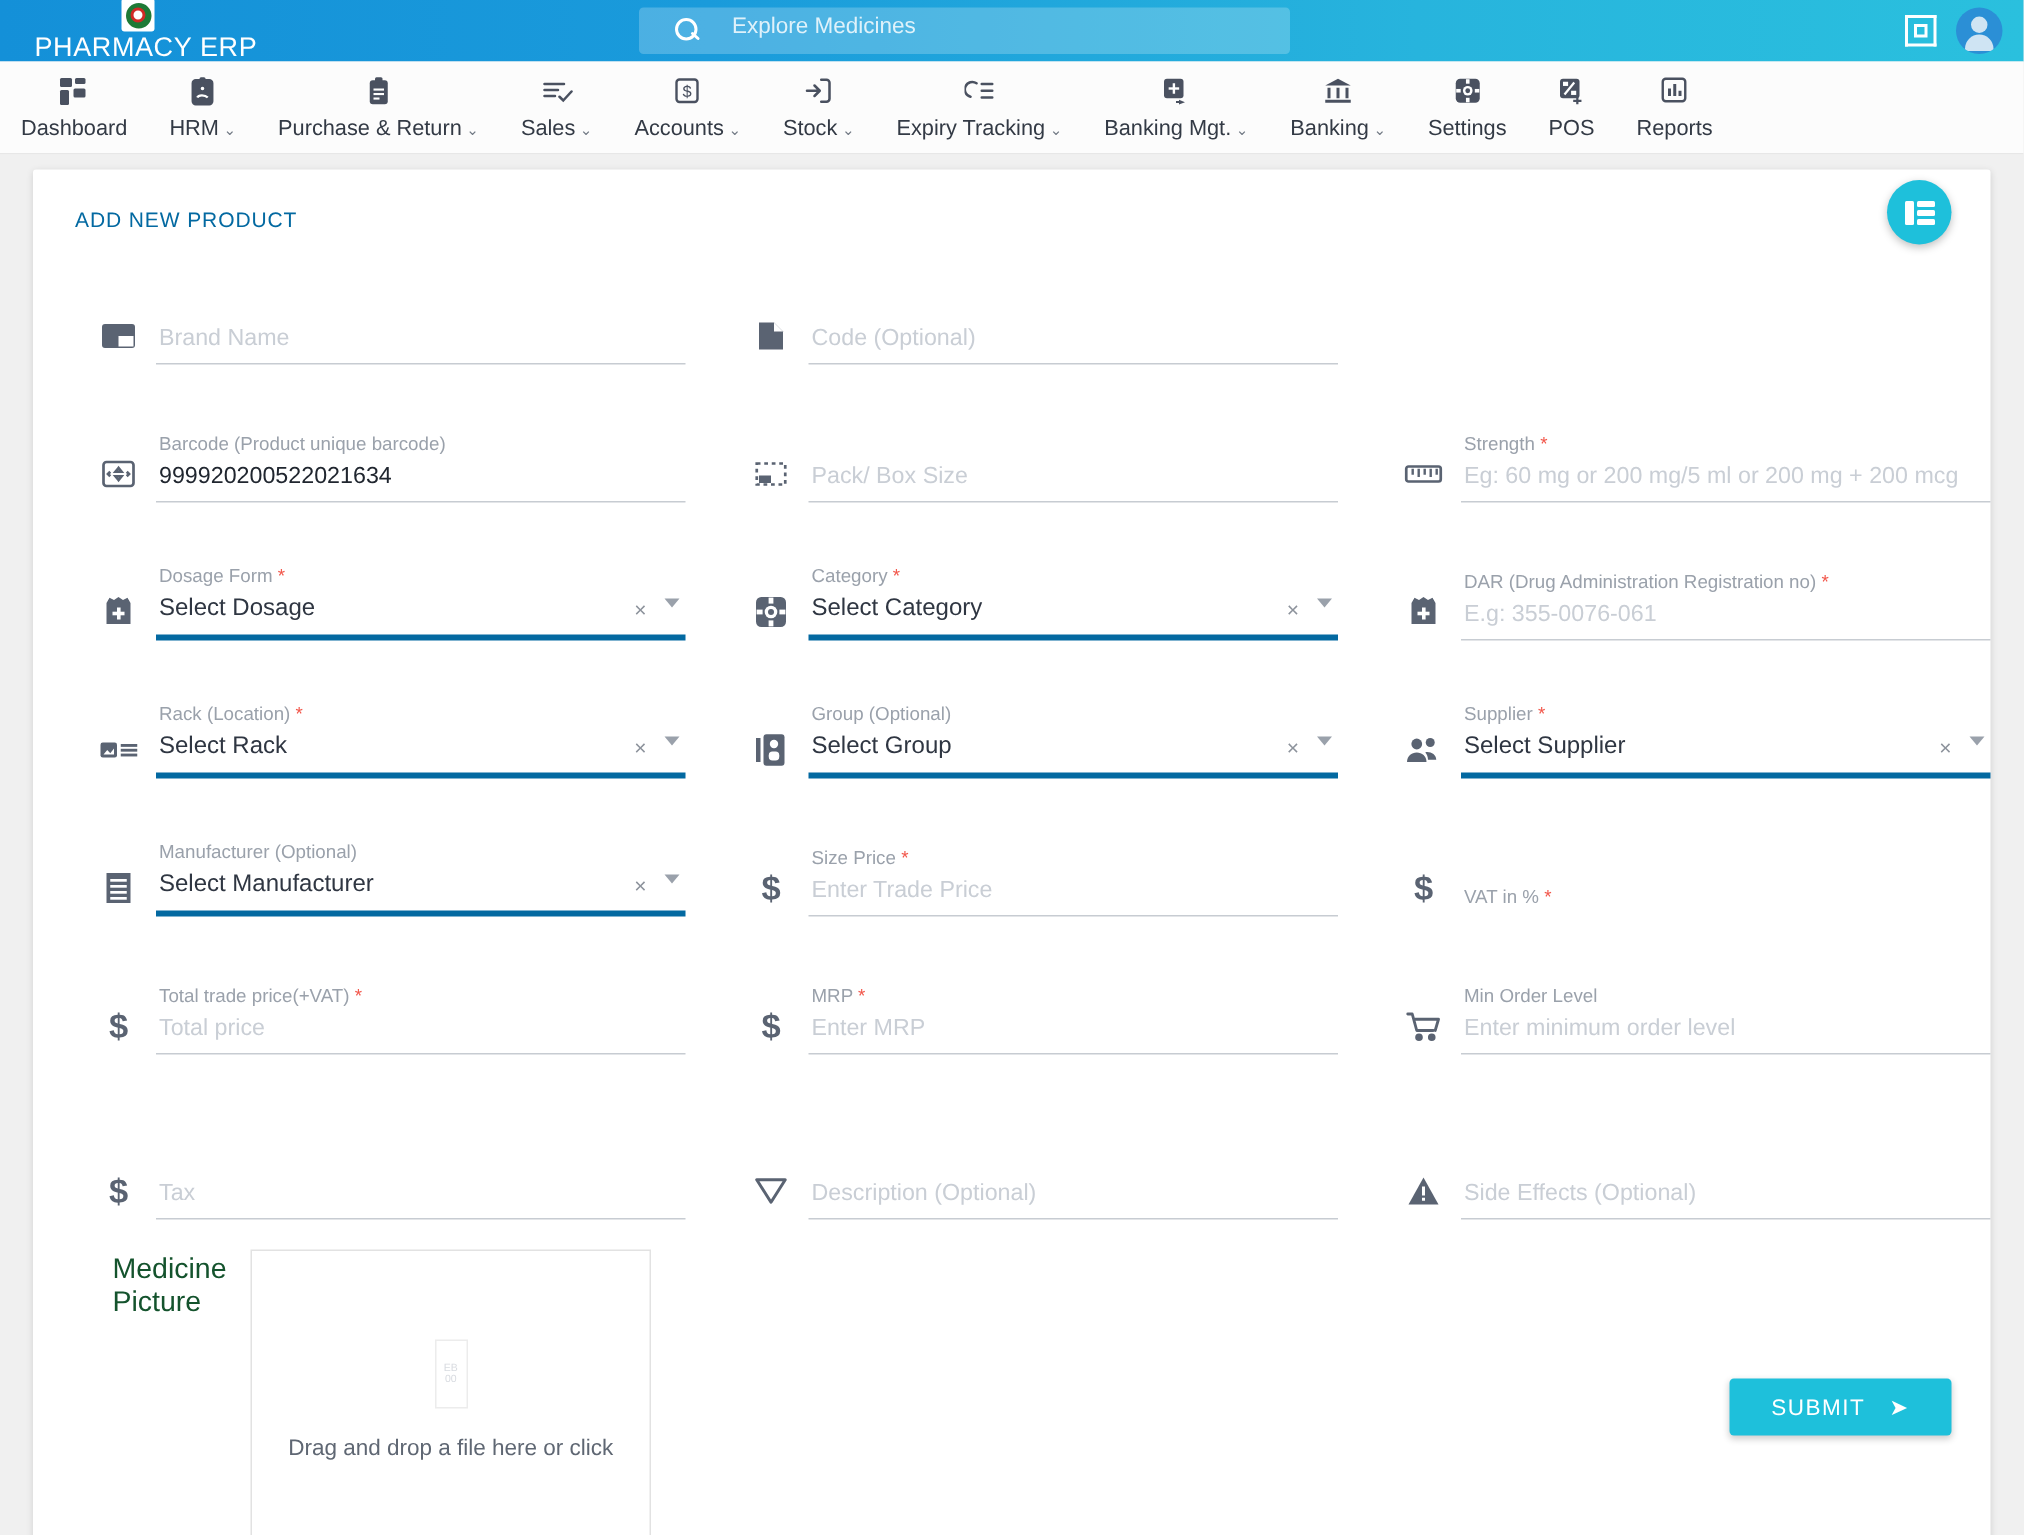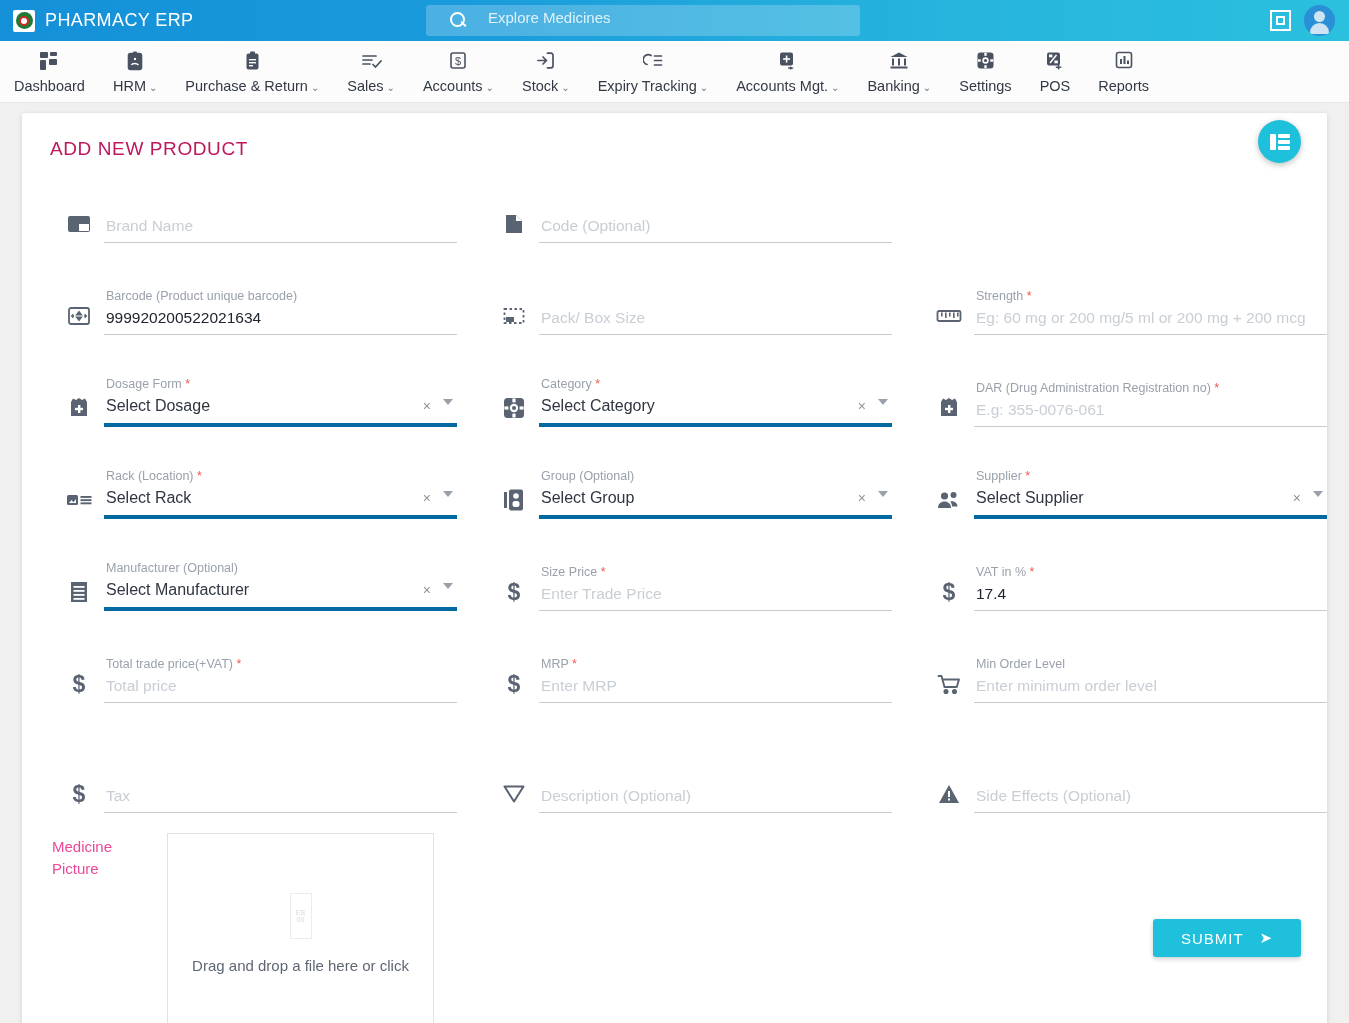--- a/index.html
+++ b/index.html
@@ -11,21 +11,21 @@
     overflow: hidden;
   }
 
   
   .topbar {
     position: absolute; top: 0; left: 0;
     width: 1349px; height: 41px;
     background: linear-gradient(90deg, #1490d8 0%, #1a9bdb 35%, #27b4dd 70%, #2ac0de 100%);
     display: flex; align-items: center;
   }
-  .brand { display: flex; align-items: center; margin-left: 13px; }
+  .brand { display: flex; align-items: center; margin-left: 13px; flex-direction: column; }
   .brand-logo {
     width: 22px; height: 22px; border-radius: 2px;
     background: #ffffff;
     display: flex; align-items: center; justify-content: center;
     position: relative;
   }
   .brand-logo .ring {
     width: 17px; height: 17px; border-radius: 50%;
     background: #1e7a36;
     display: flex; align-items: center; justify-content: center;
@@ -104,21 +104,21 @@
   
   .card {
     position: absolute; left: 22px; top: 113px;
     width: 1305px; height: 930px;
     background: #ffffff;
     box-shadow: 0 1px 5px rgba(0,0,0,.13);
     border-radius: 2px;
   }
   .card-title {
     position: absolute; left: 28px; top: 25px;
-    font-size: 19px; color: #be185d; letter-spacing: .6px;
+    font-size: 14px; color: #0369a1; letter-spacing: .6px;
   }
   .fab {
     position: absolute; right: 26px; top: 7px;
     width: 43px; height: 43px; border-radius: 50%;
     background: #1ec0db; box-shadow: 0 2px 6px rgba(0,0,0,.25);
     display:flex; align-items:center; justify-content:center; cursor:pointer;
   }
   .fab .g { width:20px; height:16px; position:relative; }
   .fab .g span { position:absolute; background:#fff; }
   .fab .g .c1 { left:0; top:0; width:6px; height:16px; border-radius:1px;}
@@ -176,22 +176,22 @@
     border-right: 5px solid transparent;
     border-top: 6px solid #9aa1ab;
   }
 
   
   .wide-row .fcell { height: 76px; }
 
   
   .picrow { position: absolute; left: 0; top: 720px; width: 1305px; }
   .piclabel {
-    position: absolute; left: 30px; top: 3px;
-    font-size: 15px; color: #ec4899; line-height: 22px; width: 80px;
+    position: absolute; left: 53px; top: 3px;
+    font-size: 19px; color: #14532d; line-height: 22px; width: 80px;
   }
   .dropzone {
     position: absolute; left: 145px; top: 0;
     width: 267px; height: 200px;
     border: 1px solid #e2e2e2; background: #fff;
     display: flex; flex-direction: column;
     align-items: center; justify-content: center;
   }
   .dz-icon {
     width: 22px; height: 46px; border: 1px solid #ececec;
@@ -329,21 +329,21 @@
   <div class="navitem">
     <div class="nicon">
       <svg width="20" height="19" viewBox="0 0 20 19">
         <rect x="2" y="1.5" width="13" height="13" rx="2" fill="#4a5160"></rect>
         <rect x="7.8" y="4.5" width="1.6" height="7" fill="#fff"></rect>
           <rect x="5.1" y="7.2" width="7" height="1.6" fill="#fff"></rect>
         <path d="M12 15.5l4 1.6-4 1.6z" fill="#4a5160"></path>
           <path d="M10 17h3" stroke="#4a5160" stroke-width="1.4"></path>
       </svg>
     </div>
-    <div class="nlabel"><span>Accounts Mgt.</span><span class="caret">⌄</span></div>
+    <div class="nlabel"><span>Banking Mgt.</span><span class="caret">⌄</span></div>
   </div>
 
   <div class="navitem">
     <div class="nicon">
       <svg width="20" height="19" viewBox="0 0 20 19" fill="#4a5160">
         <path d="M10 1.5L18.5 6H1.5z"></path>
           <rect x="3" y="7.5" width="2" height="7"></rect>
           <rect x="9" y="7.5" width="2" height="7"></rect>
         <rect x="15" y="7.5" width="2" height="7"></rect>
           <rect x="1.5" y="15.5" width="17" height="2"></rect>
@@ -638,21 +638,20 @@
             <div class="flabel"><span>Size Price</span> <span class="req">*</span></div>
             <input class="finput" type="text" placeholder="Enter Trade Price" style="">
           </div>
         </div>
       </div>
       <div class="fcell">
         <div class="fld">
           <div class="ficon" style="font-size:23px;font-weight:bold;color:#5a6372;">$</div>
           <div class="fbody">
             <div class="flabel"><span>VAT in %</span> <span class="req">*</span></div>
-            <input class="finput filled" type="text" value="17.4" style="">
           </div>
         </div>
       </div>
     </div>
 
     <div class="frow">
       <div class="fcell">
         <div class="fld">
           <div class="ficon" style="font-size:23px;font-weight:bold;color:#5a6372;">$</div>
           <div class="fbody">

